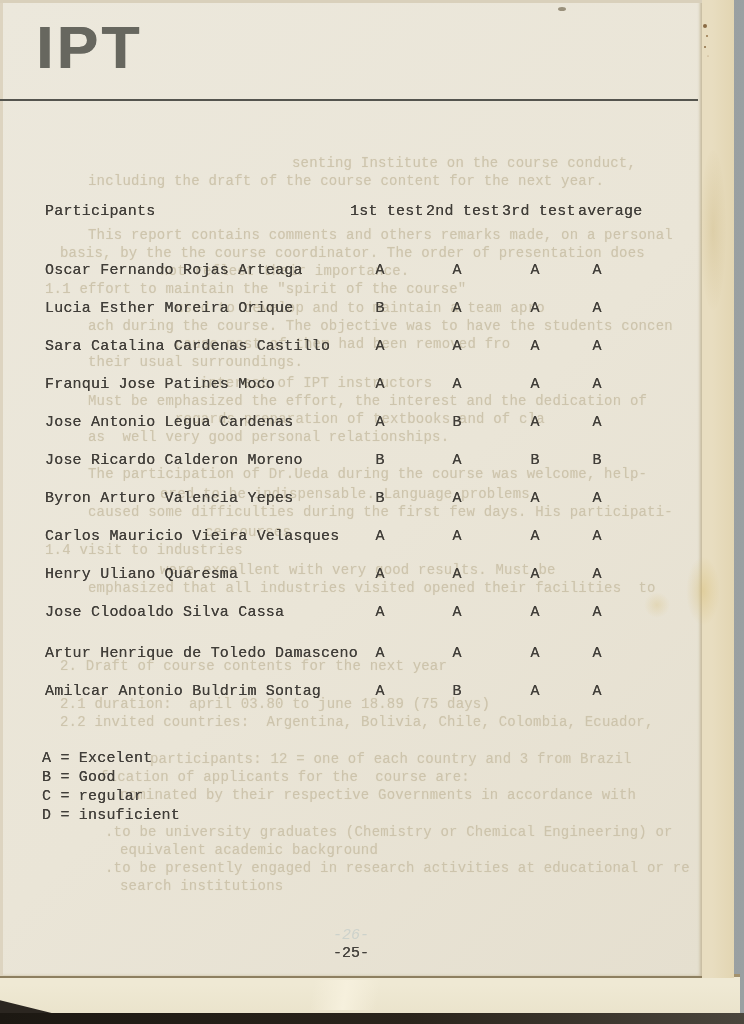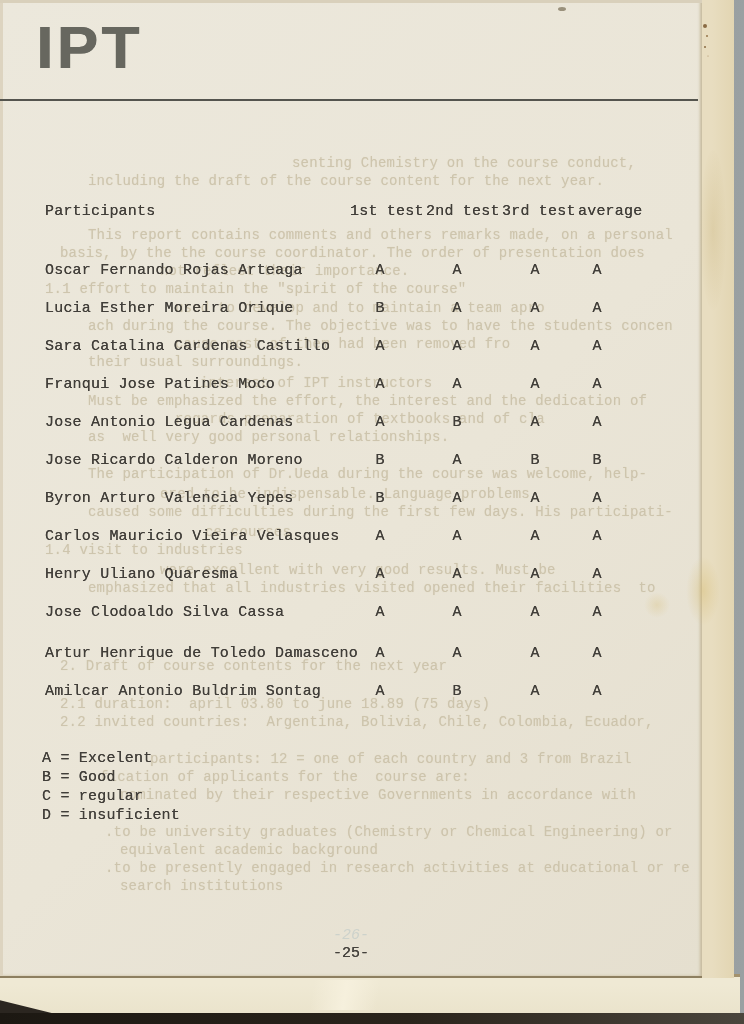--- a/index.html
+++ b/index.html
@@ -70,21 +70,21 @@
 <div class="scan">
   <div class="under-bottom"></div>
   <div class="fold-hi"></div>
   <div class="corner-dark"></div>
   <div class="dark-bottom"></div>
   <div class="corner-wedge"></div>
   <div class="under-right"></div>
 
   <div class="main-page">
     <div class="ghost-layer">
-        <span class="ghost-line" style="left: 292px; top: 155px;">senting Chemistry on the course conduct,</span>
+        <span class="ghost-line" style="left: 292px; top: 155px;">senting Institute on the course conduct,</span>
         <span class="ghost-line" style="left: 88px; top: 173px;">including the draft of the course content for the next year.</span>
         <span class="ghost-line" style="left: 88px; top: 227px;">This report contains comments and others remarks made, on a personal</span>
         <span class="ghost-line" style="left: 60px; top: 245px;">basis, by the the course coordinator. The order of presentation does</span>
         <span class="ghost-line" style="left: 160px; top: 263px;">not reflect their importance.</span>
         <span class="ghost-line" style="left: 45px; top: 281px;">1.1 effort to maintain the "spirit of the course"</span>
         <span class="ghost-line" style="left: 175px; top: 300px;">used to develop and to maintain a team apro</span>
         <span class="ghost-line" style="left: 88px; top: 318px;">ach during the course. The objective was to have the students concen</span>
         <span class="ghost-line" style="left: 175px; top: 336px;">cause most of them had been removed fro</span>
         <span class="ghost-line" style="left: 88px; top: 354px;">their usual surroundings.</span>
         <span class="ghost-line" style="left: 200px; top: 375px;">interest of IPT instructors</span>

